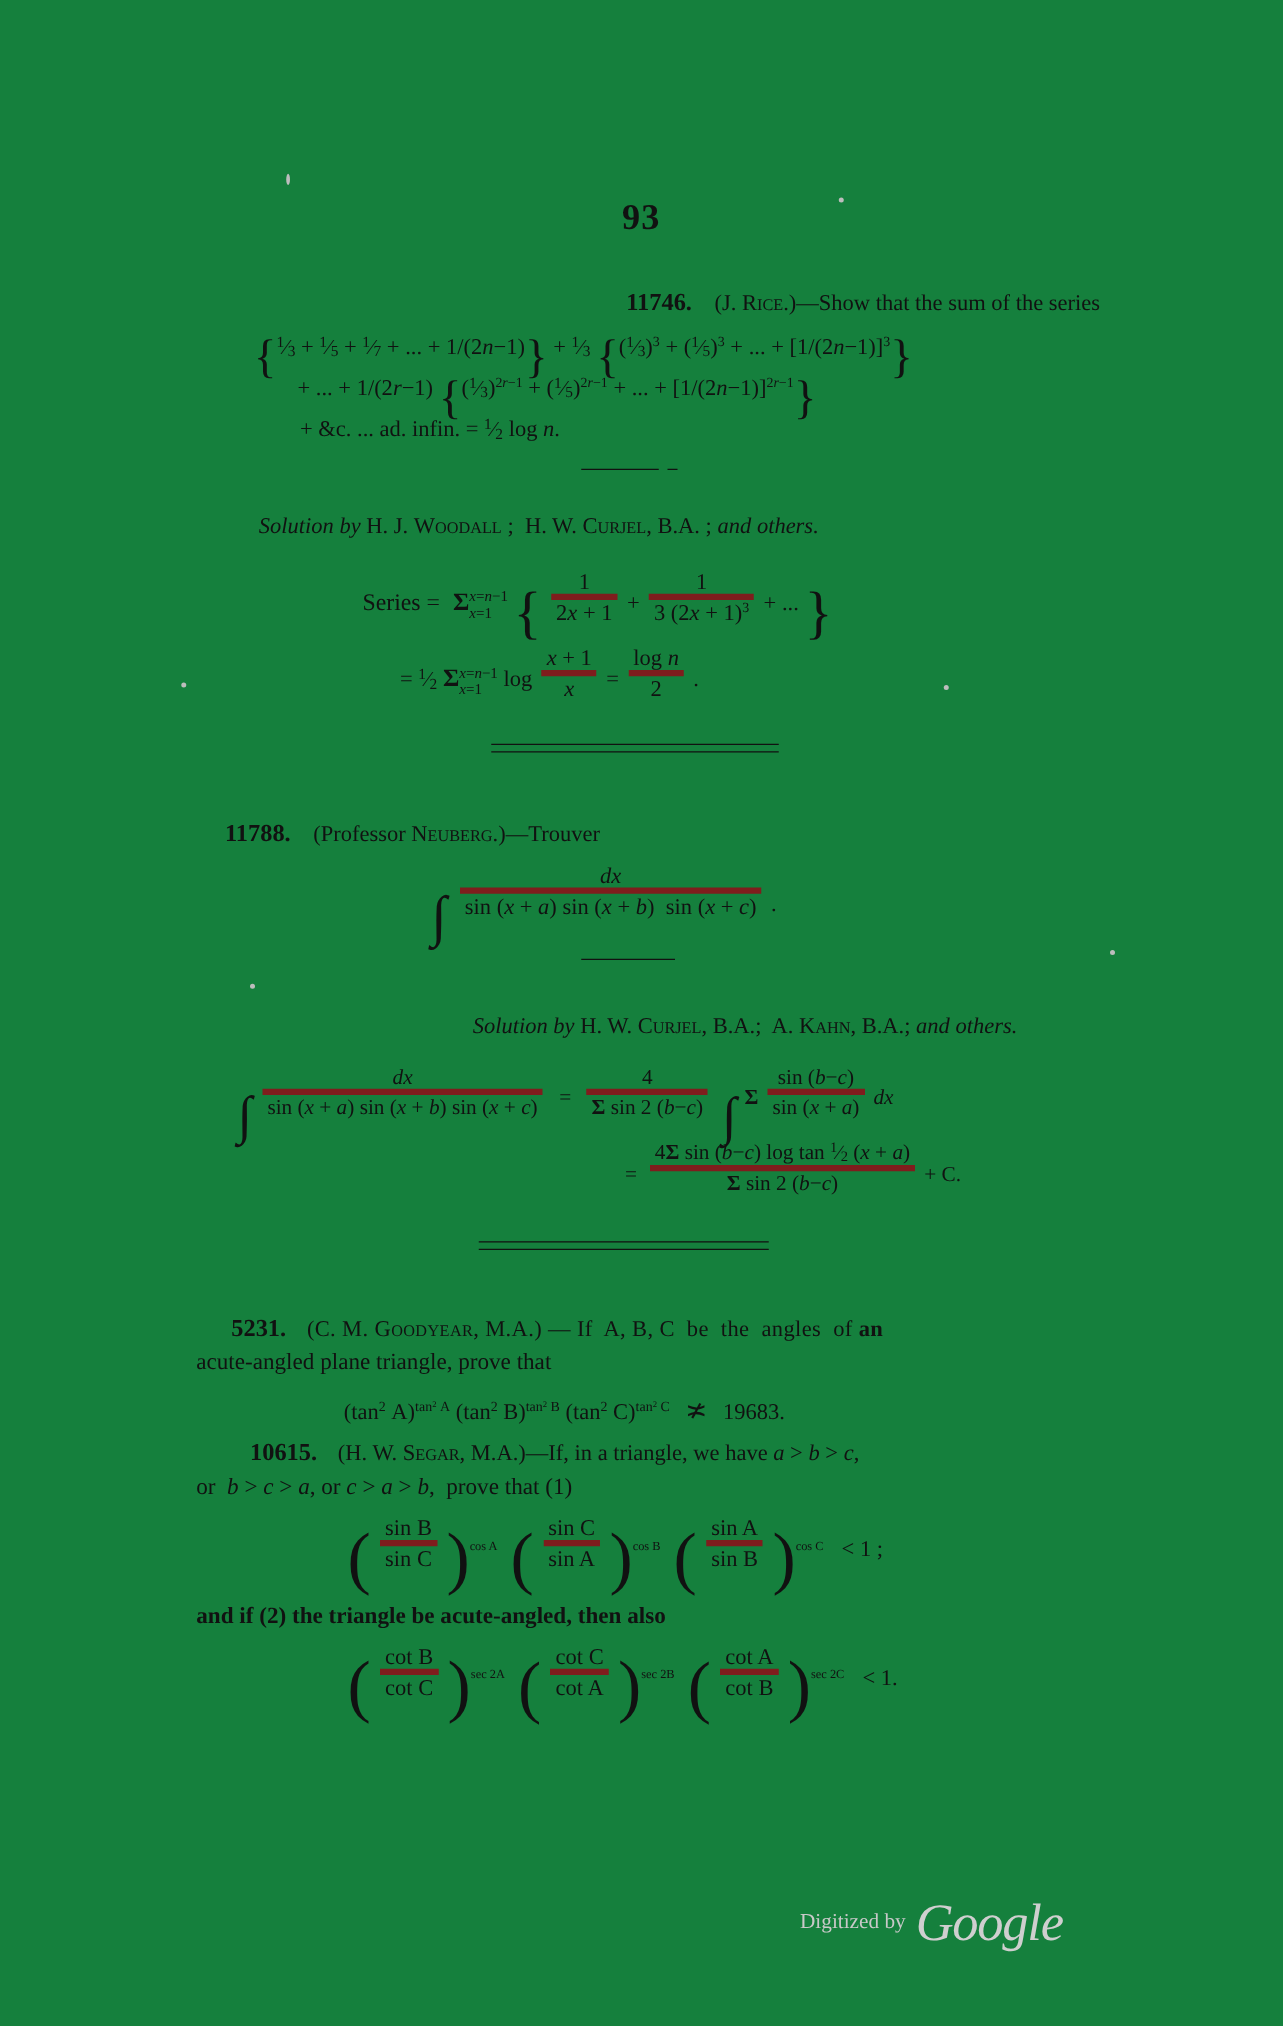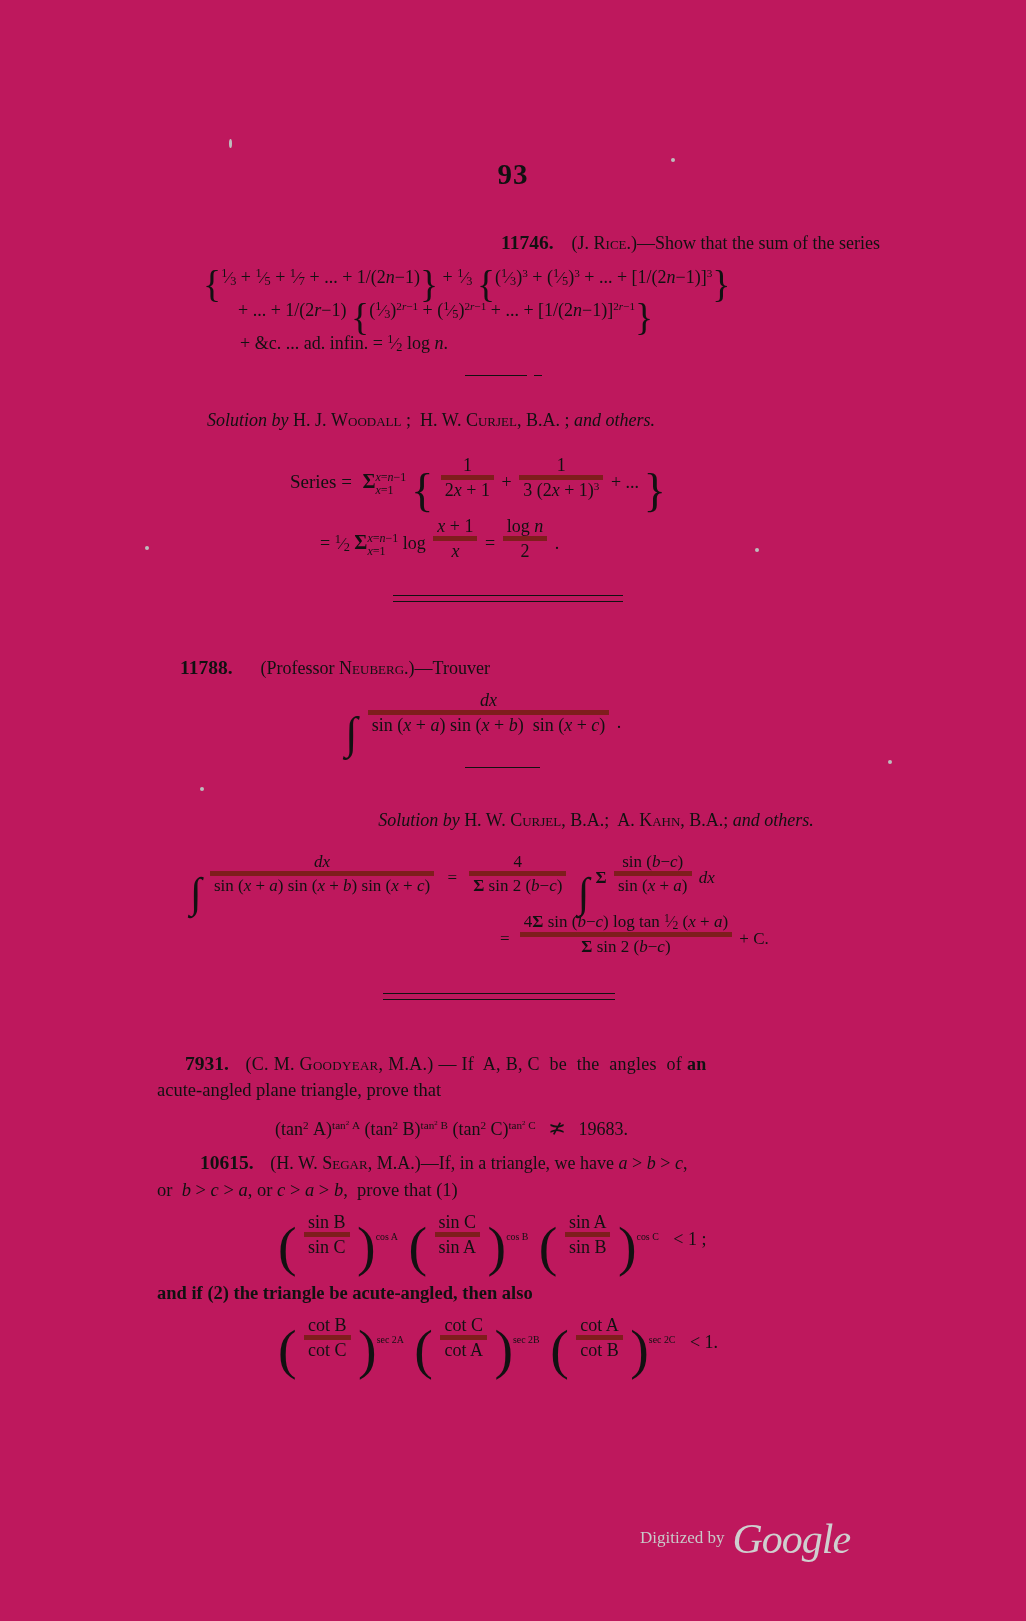--- a/index.html
+++ b/index.html
@@ -11,21 +11,21 @@
     width: 1026px;
     height: 1621px;
     position: relative;
     font-family: "Liberation Serif", serif;
     color: #111;
     overflow: hidden;
   }
   .page {
     position: absolute;
     inset: 0;
-    background: #be185d;
+    background: #15803d;
     padding-left: 22px;
   }
   .page-number {
     position: absolute;
     top: 158px;
     left: 0;
     width: 1026px;
     text-align: center;
     font-size: 29px;
     font-weight: bold;
@@ -169,21 +169,21 @@
     <span class="frac"><span class="num"><span class="v">x</span> + 1</span><span class="den"><span class="v">x</span></span></span>
     =
     <span class="frac"><span class="num">log <span class="v">n</span></span><span class="den">2</span></span>
     .
   </div>
 
   <div class="rule-double" style="left:393px; top:595px; width:230px;"></div>
 
   <div class="blk" style="left:180px; top:657px; width:700px;">
     <span class="prob-no">11788.</span>
-    <span class="prob-text" style="margin-left:24px;">
+    <span class="prob-text" style="margin-left:14px;">
       (Professor <span class="sc">Neuberg</span>.)—Trouver
     </span>
   </div>
 
   <div class="blk math" style="left:345px; top:690px; width:700px;">
     <span class="intsign">∫</span>
     <span class="frac" style="margin-left:6px;"><span class="num"><span class="v">dx</span></span><span class="den">sin (<span class="v">x</span> + <span class="v">a</span>) sin (<span class="v">x</span> + <span class="v">b</span>)&nbsp; sin (<span class="v">x</span> + <span class="v">c</span>)</span></span>
     <span style="vertical-align:-0.3em;">.</span>
   </div>
 
@@ -208,21 +208,21 @@
 
   <div class="blk math" style="left:500px; top:912px; width:540px; font-size:17px;">
     =
     <span class="frac" style="margin-left:6px;"><span class="num">4<span class="sigma">Σ</span> sin (<span class="v">b</span>−<span class="v">c</span>) log tan <span class="sfrac"><span class="n">1</span>⁄<span class="d">2</span></span> (<span class="v">x</span> + <span class="v">a</span>)</span><span class="den"><span class="sigma">Σ</span> sin 2 (<span class="v">b</span>−<span class="v">c</span>)</span></span>
     + C.
   </div>
 
   <div class="rule-double" style="left:383px; top:993px; width:232px;"></div>
 
   <div class="blk" style="left:185px; top:1053px; width:740px; font-size:18.5px;">
-    <span class="prob-no">7931.</span>
+    <span class="prob-no">5231.</span>
     <span class="prob-text" style="margin-left:12px; letter-spacing:0.3px;">
       (C. M. <span class="sc">Goodyear</span>, M.A.) — If&nbsp; A, B, C&nbsp; be&nbsp; the&nbsp; angles&nbsp; of <b>an</b>
     </span>
   </div>
   <div class="blk" style="left:157px; top:1080px; width:740px; font-size:18.5px;">
     acute-angled plane triangle, prove that
   </div>
 
   <div class="blk math" style="left:275px; top:1113px; width:760px; font-size:18px;">
     (tan<sup>2</sup>&nbsp;A)<sup>tan<sup>2</sup>&nbsp;A</sup>

